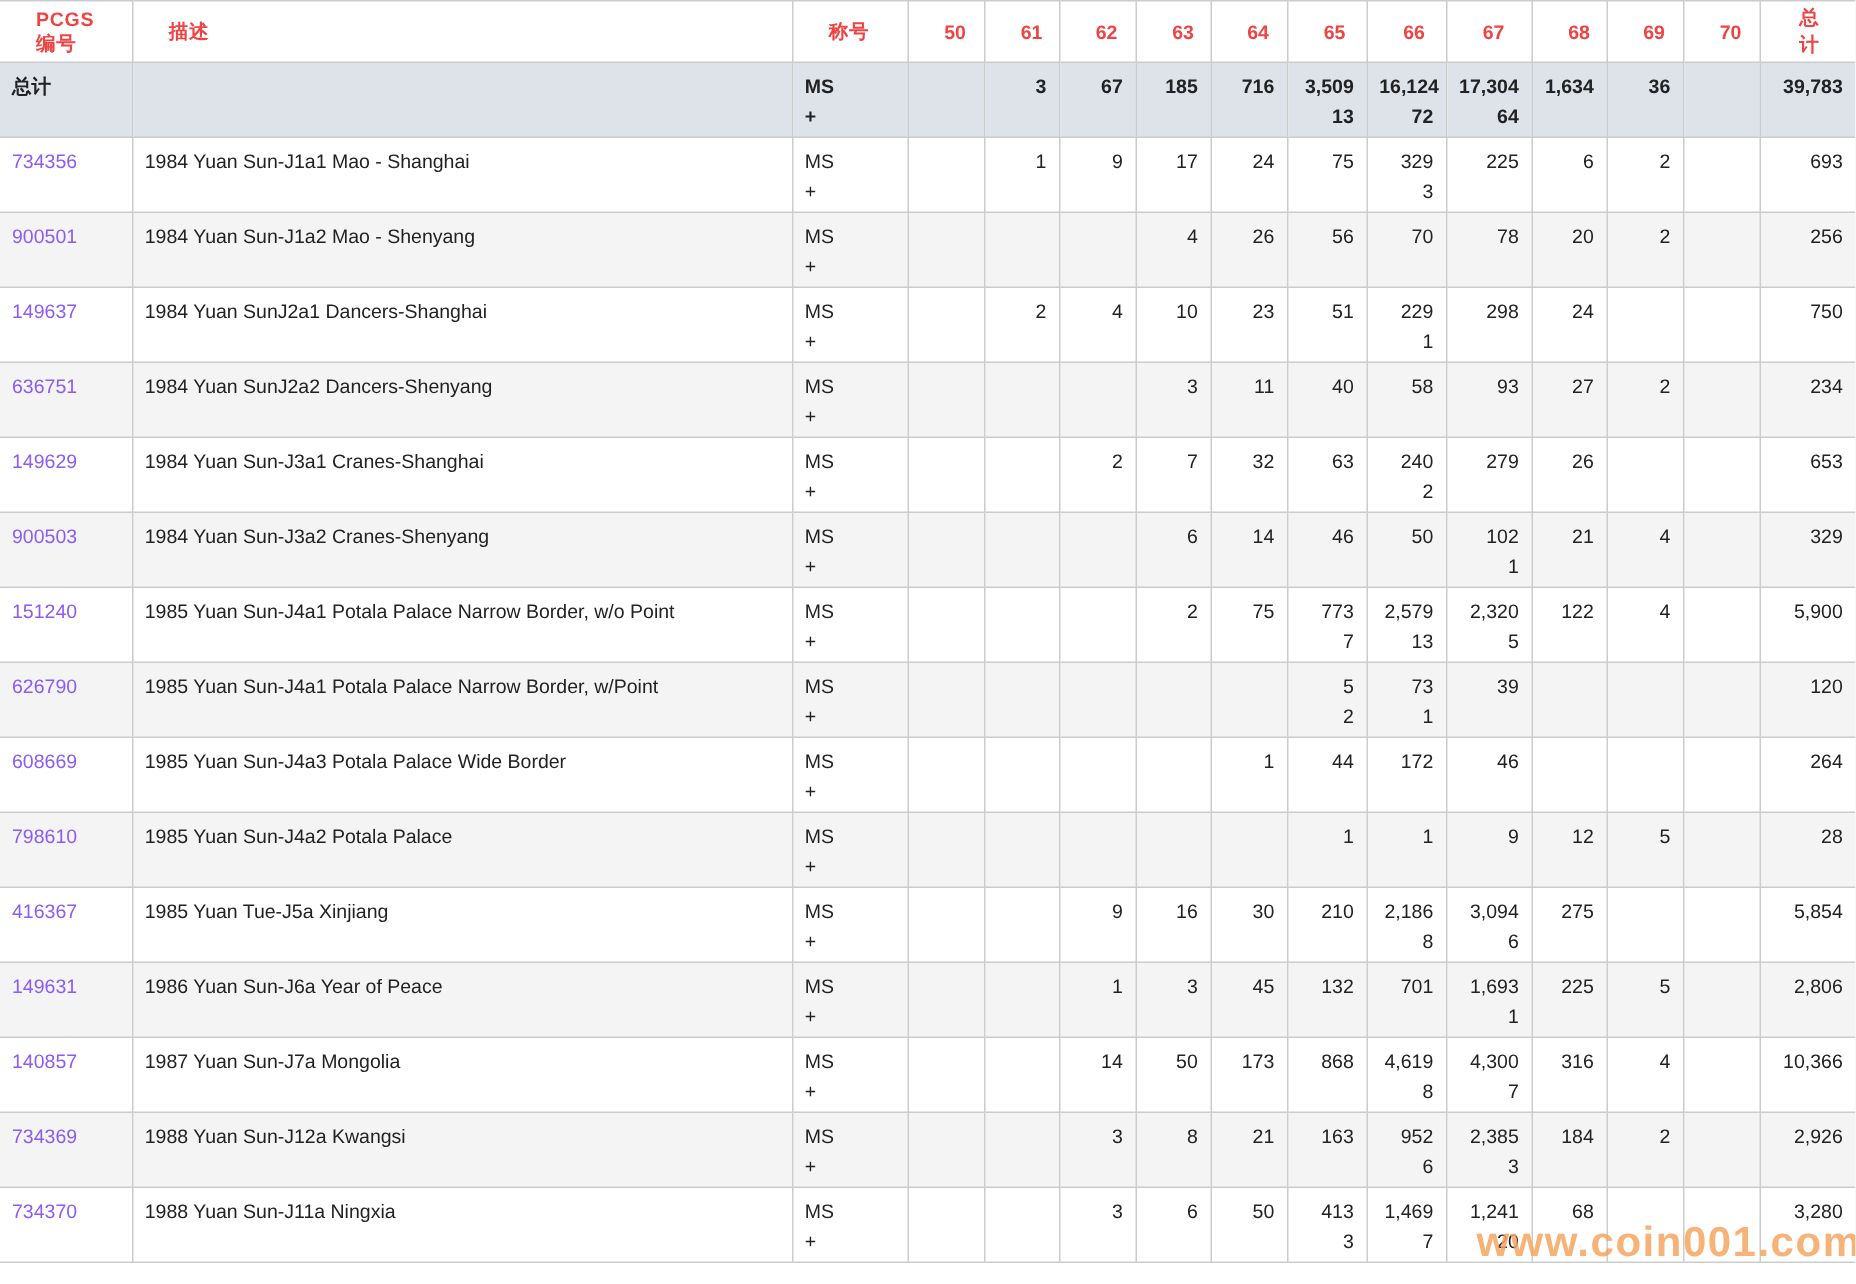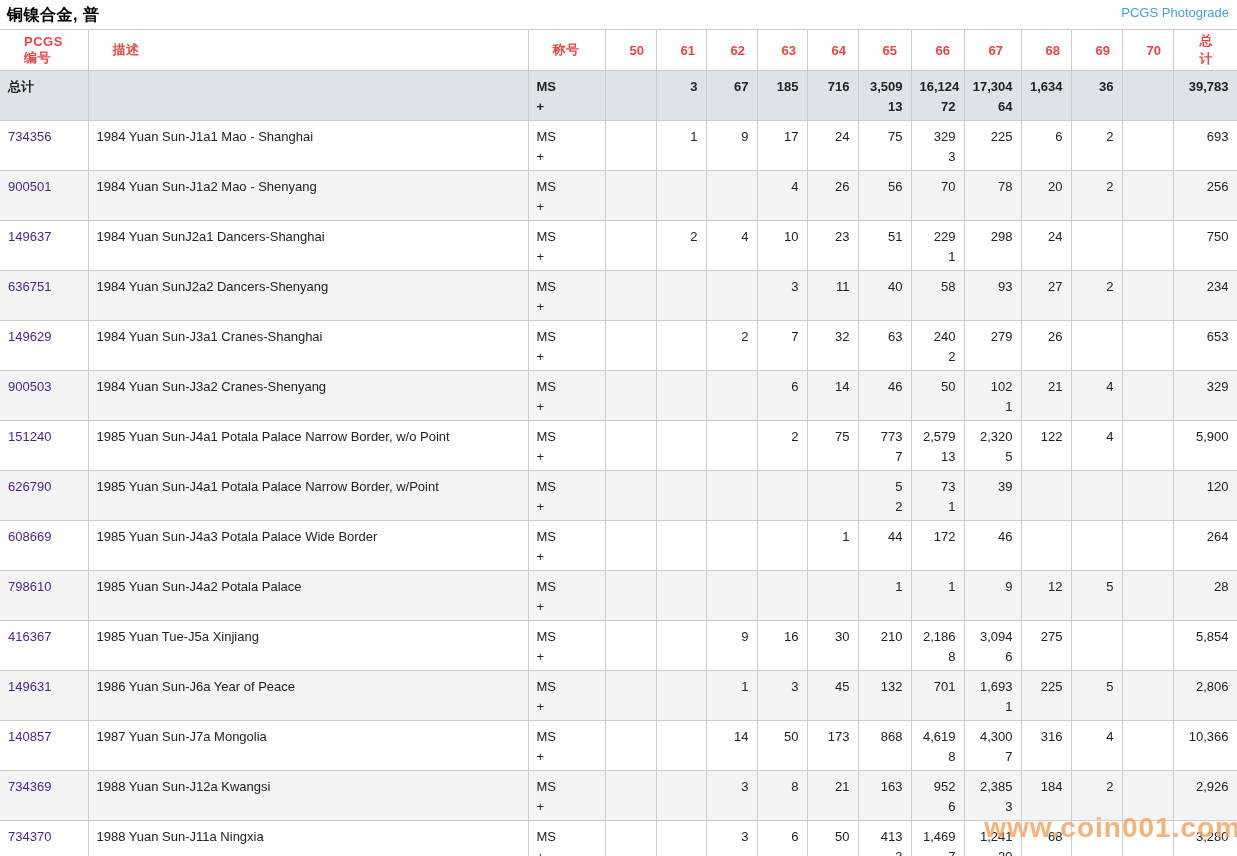--- a/index.html
+++ b/index.html
@@ -23,38 +23,34 @@
     font-weight: bold; vertical-align: middle; color: #ef4444; letter-spacing: 0.5px;
   }
   th.num { text-align: right; letter-spacing: 0; }
   td {
     height: 50px; vertical-align: top; padding: 6px 8px 0;
     color: #222; line-height: 20px; overflow: hidden;
   }
   td.num { text-align: right; }
   .totals-row td { background: #dde3e9; font-weight: bold; }
   tr.alt td { background: #f4f4f4; }
-  .pcgs-link { color: #4c1d95; text-decoration: none; }
+  .pcgs-link { color: #8b5cf6; text-decoration: none; }
   .g-main { min-height: 20px; }
   .g-plus { min-height: 20px; }
   .desig-cell div { min-height: 20px; }
   .watermark {
     position: absolute; top: 812px; right: -4px;
     font-size: 28px; font-weight: bold; color: rgba(246, 166, 95, 0.85);
     white-space: nowrap; pointer-events: none; letter-spacing: 1px;
   }
 </style>
 </head>
 <body>
 
 <div class="page">
-  <div class="page-header">
-    <div class="page-title">铜镍合金, 普</div>
-    <a class="photograde-link" href="#">PCGS Photograde</a>
-  </div>
 
   <table>
     <colgroup>
       <col style="width:88px">
         <col style="width:440px">
         <col style="width:77px">
       <col style="width:51px">
         <col style="width:50px">
         <col style="width:51px">
       <col style="width:50px">

